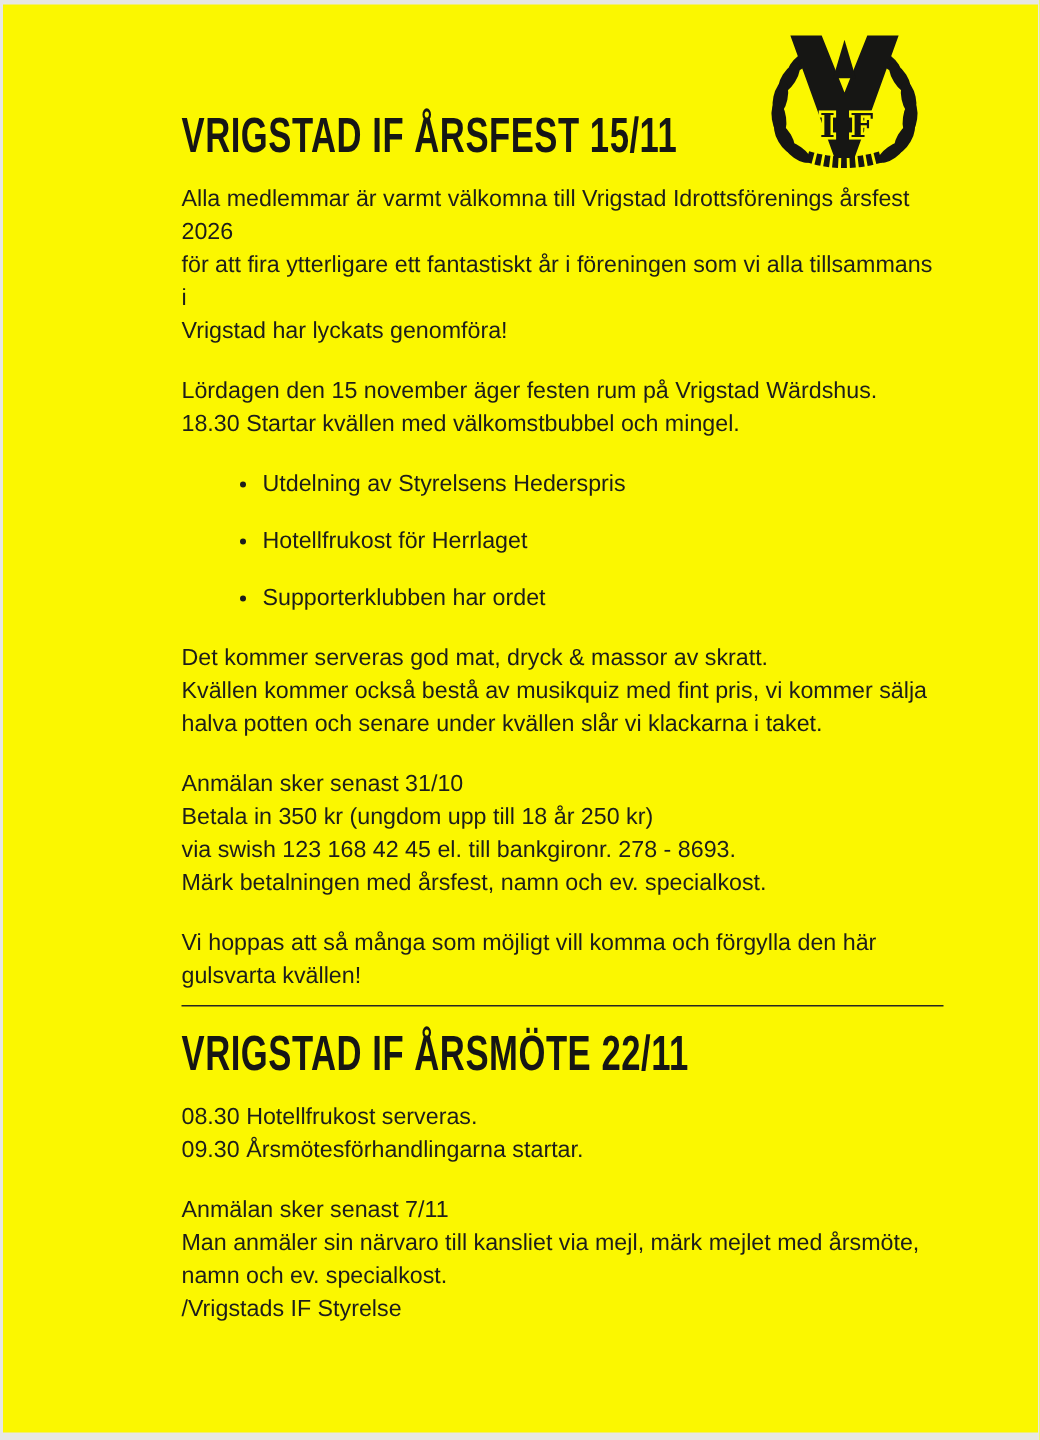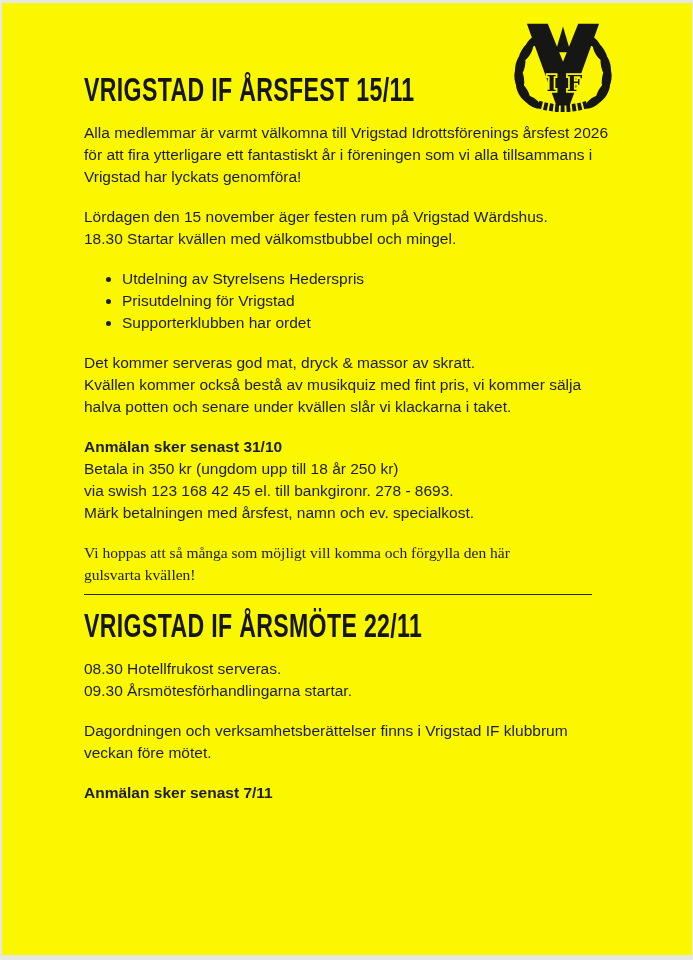--- a/index.html
+++ b/index.html
@@ -12,48 +12,48 @@
   }
   .page {
     position: relative;
     width: 690px; height: 952px;
     margin: 3px 0 5px 2px;
     background: #fbf700;
     color: #1d1d1b;
     overflow: hidden;
   }
   .content {
-    padding: 70px 68px 0 82px;
+    padding: 70px 68px 0 119px;
     font-size: 15.5px;
     line-height: 22px;
   }
   .poster-title {
     font-size: 33px;
     font-weight: 700;
     line-height: 1.06;
     margin: 0 0 14px 0;
     letter-spacing: 0.5px;
     white-space: nowrap;
     transform: scaleX(0.70);
     transform-origin: left center;
     color: #161614;
   }
   .para {
     margin: 0 0 18px 0;
     white-space: pre-line;
   }
-  .para.tight { margin-bottom: 0; font-family: Liberation Serif, serif; }
+  .para.tight { margin-bottom: 0; }
   ul.bullets {
     list-style: disc;
     margin: 0 0 18px 0;
     padding-left: 38px;
   }
-  ul.bullets li { margin: 0; }
+  ul.bullets li { margin: 16px; }
   .signup { margin: 0 0 18px 0; }
-  .signup .heading { font-weight: 700; }
+  .signup .heading { font-weight: 400; }
   .signup .body { white-space: pre-line; }
   .divider {
     border: none;
     border-top: 1.6px solid #26261f;
     width: 508px;
     margin: 8px 0 14px 0;
   }
   .logo {
     position: absolute;
     top: 14px;
@@ -104,21 +104,21 @@
 
     <p class="para">Alla medlemmar är varmt välkomna till Vrigstad Idrottsförenings årsfest 2026
 för att fira ytterligare ett fantastiskt år i föreningen som vi alla tillsammans i
 Vrigstad har lyckats genomföra!</p>
 
     <p class="para">Lördagen den 15 november äger festen rum på Vrigstad Wärdshus.
 18.30 Startar kvällen med välkomstbubbel och mingel.</p>
 
     <ul class="bullets">
       <li>Utdelning av Styrelsens Hederspris</li>
-      <li>Prisutdelning för Vrigstad</li>
+      <li>Hotellfrukost för Herrlaget</li>
       <li>Supporterklubben har ordet</li>
     </ul>
 
     <p class="para">Det kommer serveras god mat, dryck &amp; massor av skratt.
 Kvällen kommer också bestå av musikquiz med fint pris, vi kommer sälja
 halva potten och senare under kvällen slår vi klackarna i taket.</p>
 
     <div class="signup">
       <div class="heading">Anmälan sker senast 31/10</div>
       <div class="body">Betala in 350 kr (ungdom upp till 18 år 250 kr)
@@ -130,21 +130,22 @@
 gulsvarta kvällen!</p>
 
     <hr class="divider">
 
     <h1 class="poster-title">VRIGSTAD IF ÅRSMÖTE 22/11</h1>
 
 
     <p class="para">08.30 Hotellfrukost serveras.
 09.30 Årsmötesförhandlingarna startar.</p>
 
-    <p class="para">Dagordningen och verksamhetsberättelser finns i Vrigstad IF klubbrum
-veckan före mötet.</p>
 
     <div class="signup">
       <div class="heading">Anmälan sker senast 7/11</div>
+      <div class="body">Man anmäler sin närvaro till kansliet via mejl, märk mejlet med årsmöte,
+namn och ev. specialkost.
+/Vrigstads IF Styrelse</div>
     </div>
 
   </div>
 </div>
 
 </body></html>

